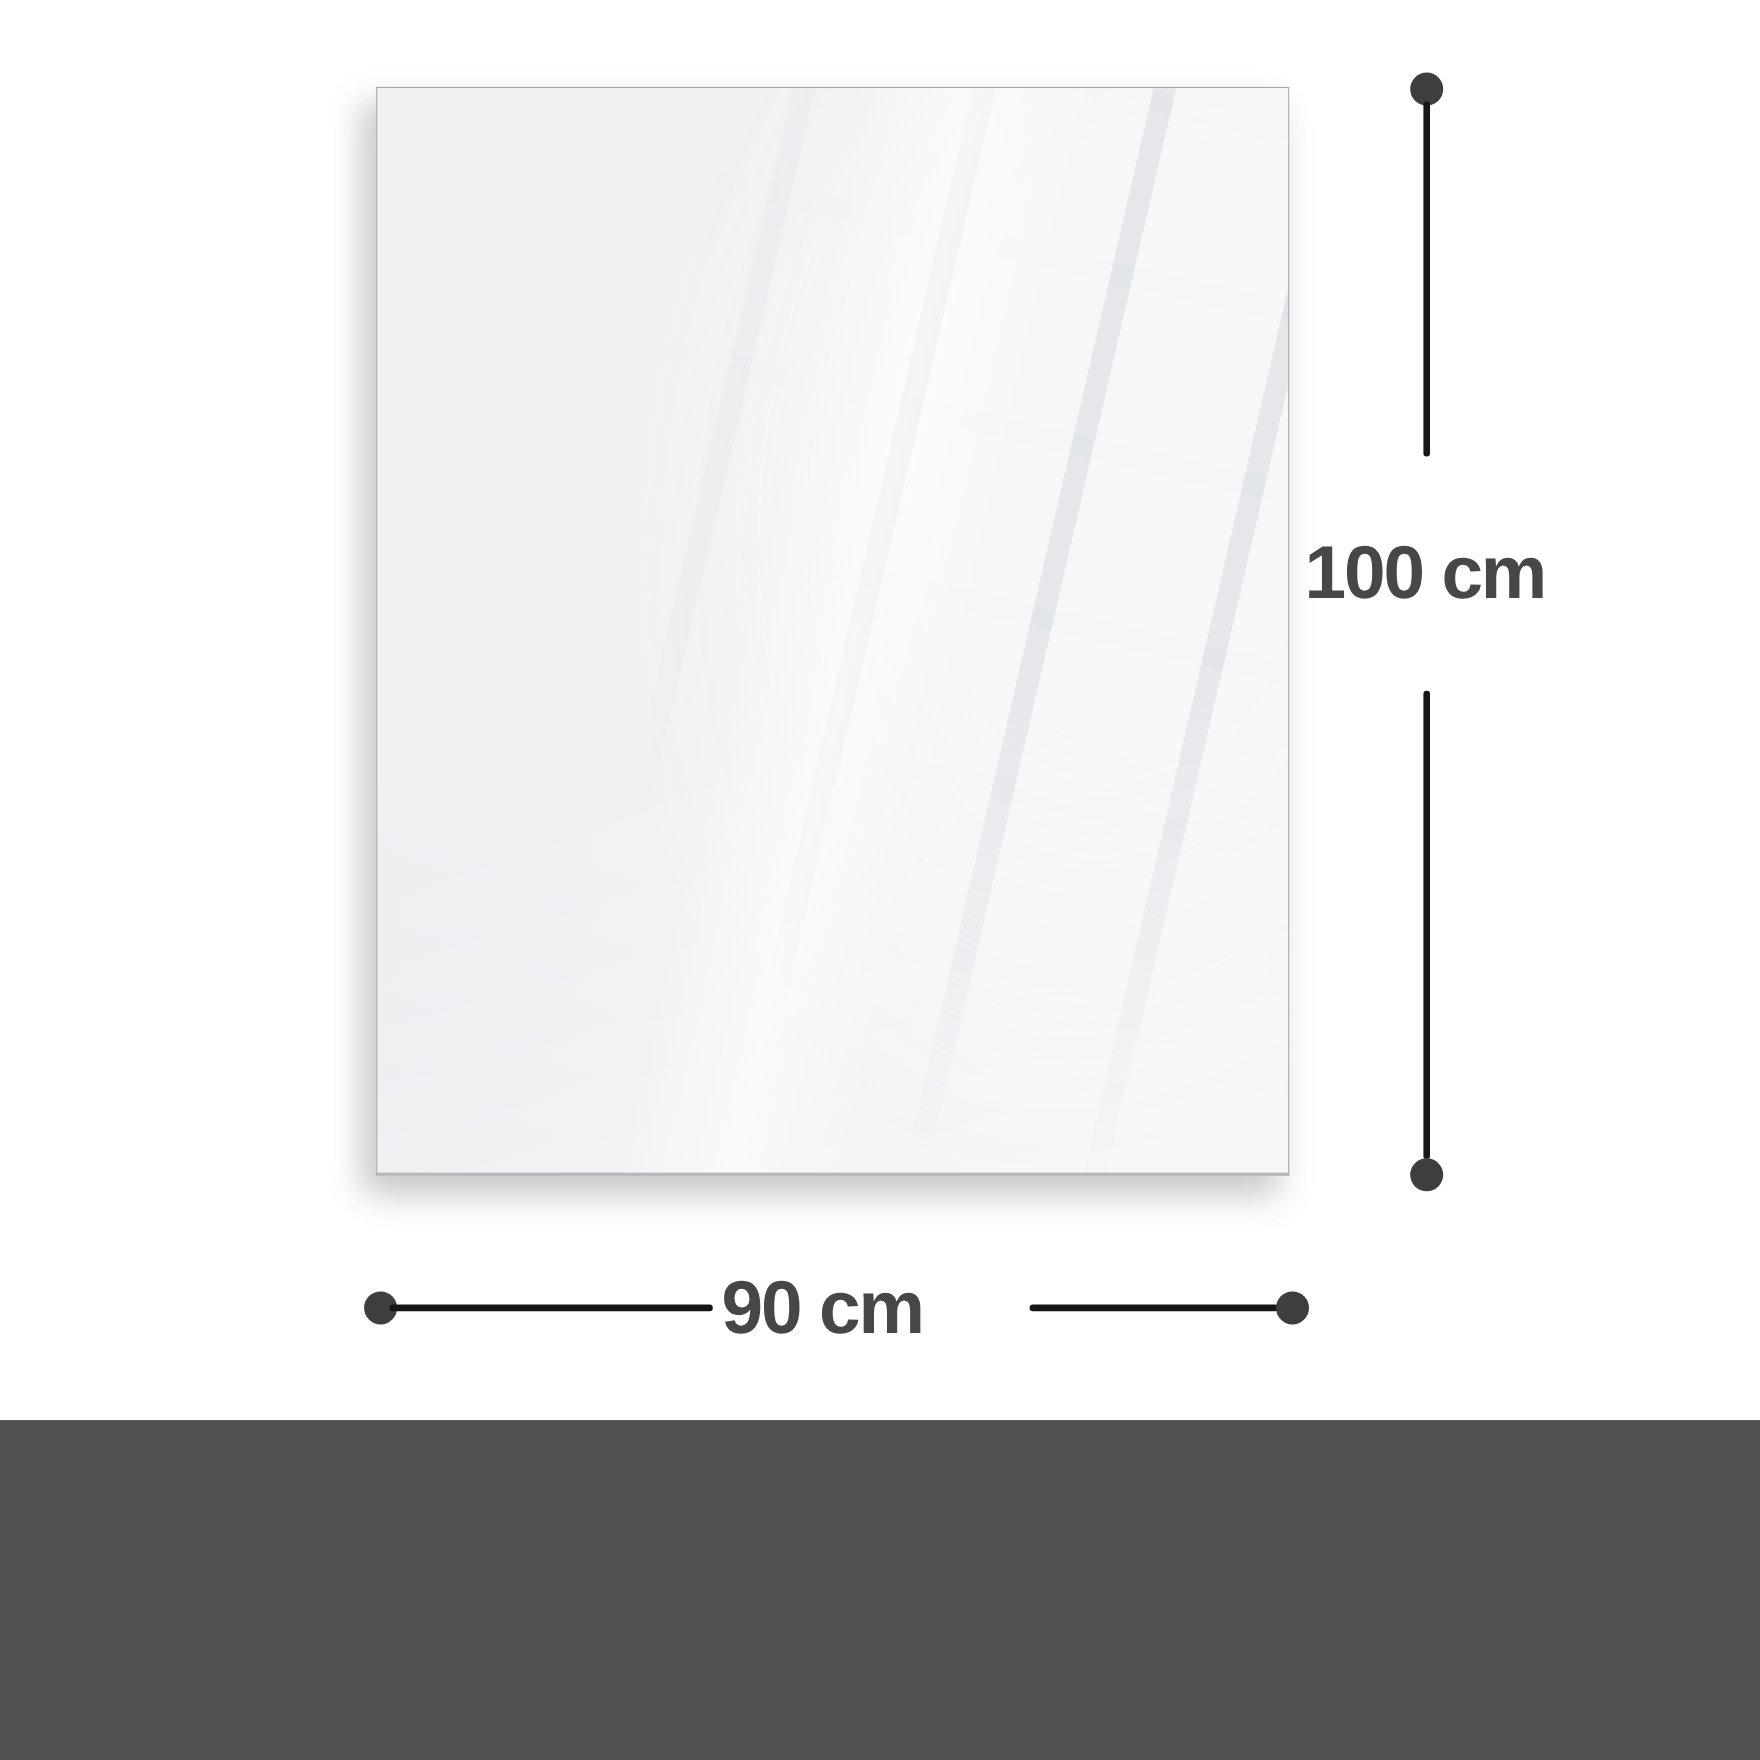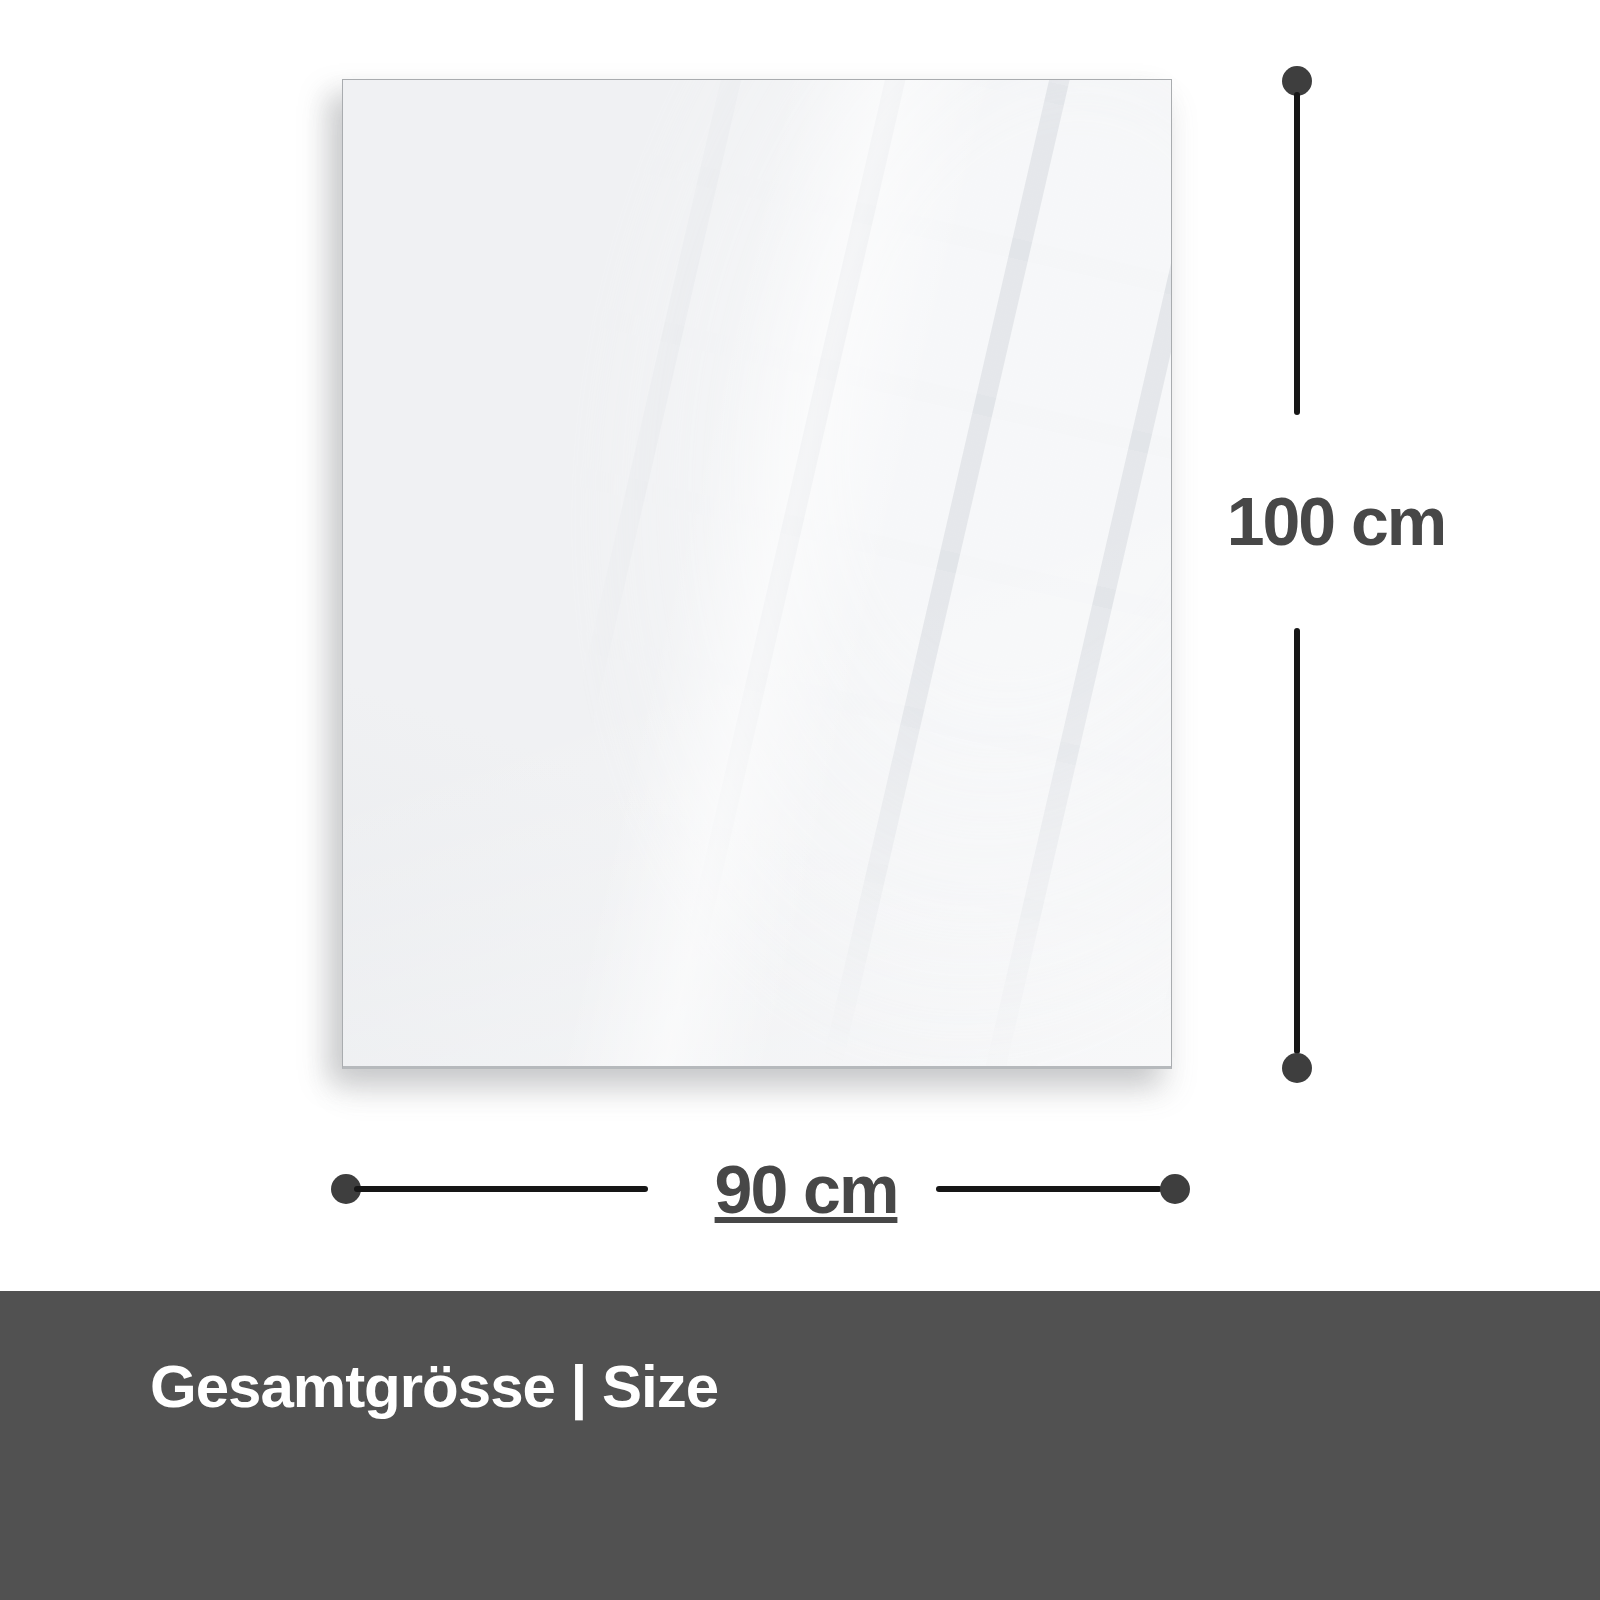--- a/index.html
+++ b/index.html
@@ -69,39 +69,38 @@
     position: absolute;
     width: 30px; height: 30px;
     border-radius: 50%;
     background: var(--dimension-dot);
   }
   .dim-line { position: absolute; background: var(--dimension-line); border-radius: 3px; }
   .dim-label {
     position: absolute;
     width: 300px; height: 70px;
     line-height: 70px;
-    text-align: center;
     font-size: 68px;
     font-weight: 700;
     letter-spacing: -2px;
     color: var(--dimension-label);
     white-space: nowrap;
   }
 
   
   .v-dot-top    { left: 1282px; top: 66px; }
   .v-line-upper { left: 1294px; top: 92px;  width: 6px; height: 323px; }
   .v-label      { left: 1186px; top: 486px; }
   .v-line-lower { left: 1294px; top: 628px; width: 6px; height: 426px; }
   .v-dot-bottom { left: 1282px; top: 1053px; }
 
   
   .h-dot-left   { left: 331px;  top: 1174px; }
   .h-line-left  { left: 354px;  top: 1186px; width: 294px; height: 6px; }
-  .h-label      { left: 656px;  top: 1154px; text-decoration: underline; }
+  .h-label      { left: 656px;  top: 1154px; }
   .h-line-right { left: 936px;  top: 1186px; width: 226px; height: 6px; }
   .h-dot-right  { left: 1160px; top: 1174px; }
 
   
   .footer {
     position: absolute;
     left: 0; top: 1291px;
     width: 1600px; height: 309px;
     background: var(--footer-background);
     color: var(--footer-text);
@@ -143,15 +142,14 @@
 
   <div>
     <div class="dot h-dot-left"></div>
     <div class="dim-line h-line-left"></div>
     <div class="dim-label h-label">90 cm</div>
     <div class="dim-line h-line-right"></div>
     <div class="dot h-dot-right"></div>
   </div>
 
   <div class="footer"></div>
-  <div class="footer-title">Gesamtgrösse | Size</div>
 
 </div>
 
 </body></html>

